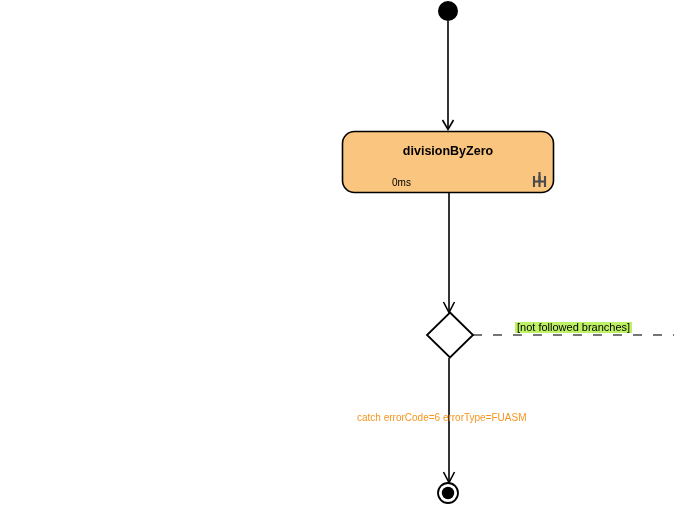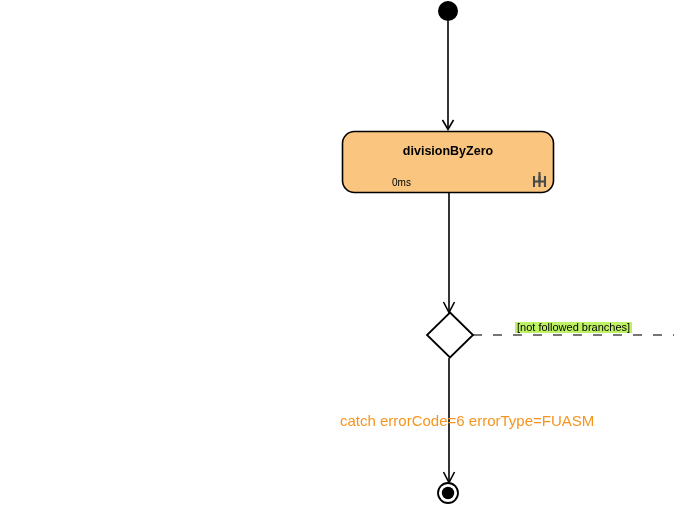--- a/index.html
+++ b/index.html
@@ -52,23 +52,23 @@
   }
   #branch-note-label {
     left: 515px;
     top: 322px;
     font-size: 11px;
     color: #000000;
     background: #bef264;
     padding: 0 2px;
   }
   #catch-edge-label {
-    left: 340px;
+    left: 357px;
     top: 413px;
-    font-size: 15px;
+    font-size: 10px;
     color: #F7941E;
   }
 </style>
 </head>
 <body>
 
 <div id="diagram-canvas">
 
   <svg class="svg-layer" viewBox="0 0 674 506" xmlns="http://www.w3.org/2000/svg">
 

